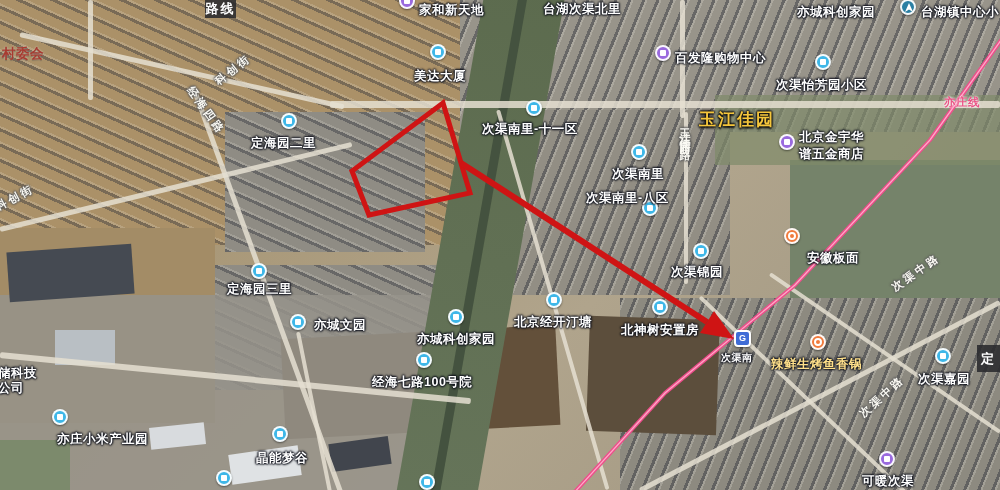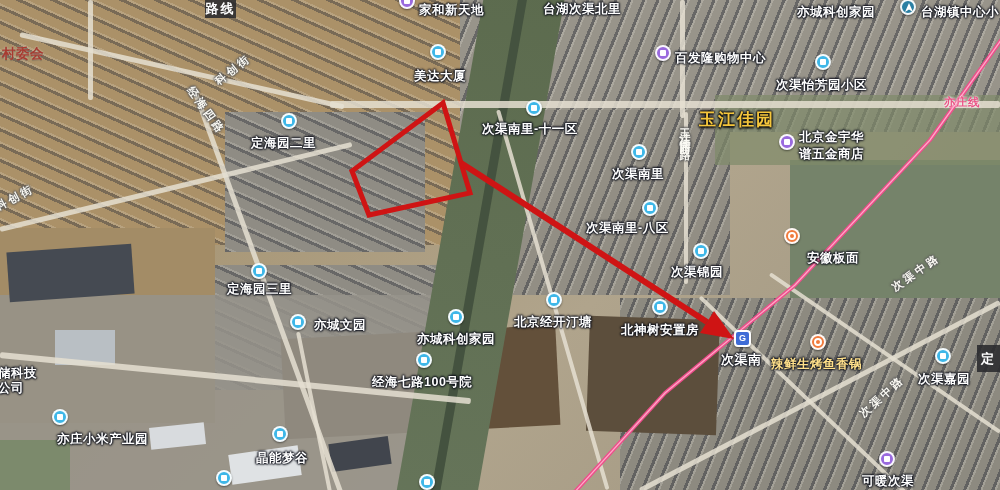--- a/index.html
+++ b/index.html
@@ -124,29 +124,29 @@
   <div class="plabel" style="left:921px;top:4px;">台湖镇中心小</div>
   <div class="plabel" style="left:675px;top:50px;">百发隆购物中心</div>
   <div class="plabel" style="left:776px;top:77px;">次渠怡芳园小区</div>
   <div class="plabel" style="left:414px;top:68px;">美达大厦</div>
   <div class="plabel" style="left:251px;top:135px;">定海园二里</div>
   <div class="plabel" style="left:482px;top:121px;">次渠南里-十一区</div>
   <div class="plabel gold" style="left:699px;top:108px;">玉江佳园</div>
   <div class="plabel" style="left:799px;top:129px;">北京金宇华</div>
   <div class="plabel" style="left:799px;top:146px;">谱五金商店</div>
   <div class="plabel" style="left:612px;top:166px;">次渠南里</div>
-  <div class="plabel" style="left:554px;top:220px;padding-left:32px;">次渠南里-八区</div>
+  <div class="plabel" style="left:554px;top:190px;padding-left:32px;">次渠南里-八区</div>
   <div class="plabel" style="left:671px;top:264px;text-align:right;">次渠锦园</div>
   <div class="plabel" style="left:767px;top:250px;padding-left:40px;">安徽板面</div>
   <div class="plabel" style="left:227px;top:281px;">定海园三里</div>
   <div class="plabel" style="left:314px;top:317px;">亦城文园</div>
   <div class="plabel" style="left:417px;top:331px;">亦城科创家园</div>
   <div class="plabel" style="left:514px;top:314px;">北京经开汀塘</div>
   <div class="plabel" style="left:621px;top:322px;">北神树安置房</div>
-  <div class="plabel" style="left:721px;top:351px;font-size:13px;">次渠南</div>
+  <div class="plabel" style="left:721px;top:351px;font-size:10px;">次渠南</div>
   <div class="plabel food" style="left:771px;top:356px;">辣鲜生烤鱼香锅</div>
   <div class="plabel" style="left:918px;top:371px;">次渠嘉园</div>
   <div class="plabel" style="left:372px;top:374px;">经海七路100号院</div>
   <div class="plabel" style="left:14px;top:431px;padding-left:43px;">亦庄小米产业园</div>
   <div class="plabel" style="left:256px;top:450px;">晶能梦谷</div>
   <div class="plabel" style="left:862px;top:473px;">可暖次渠</div>
   <div class="plabel village" style="left:2px;top:45px;">村委会</div>
   <div class="plabel" style="left:-2px;top:365px;">储科技</div>
   <div class="plabel" style="left:-2px;top:380px;">公司</div>
   <div class="plabel pink" style="left:944px;top:95px;">亦庄线</div>

